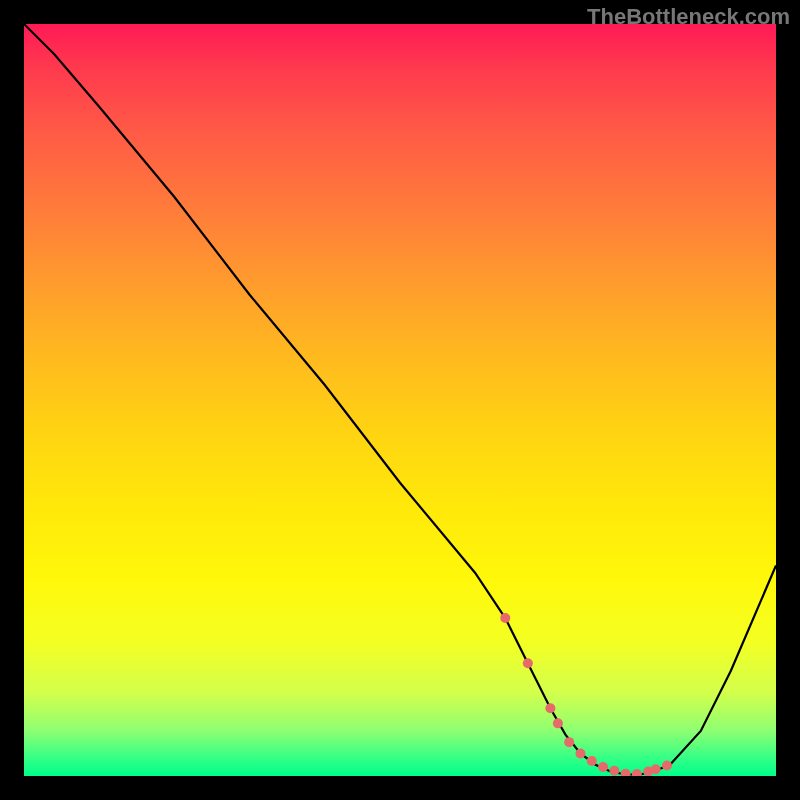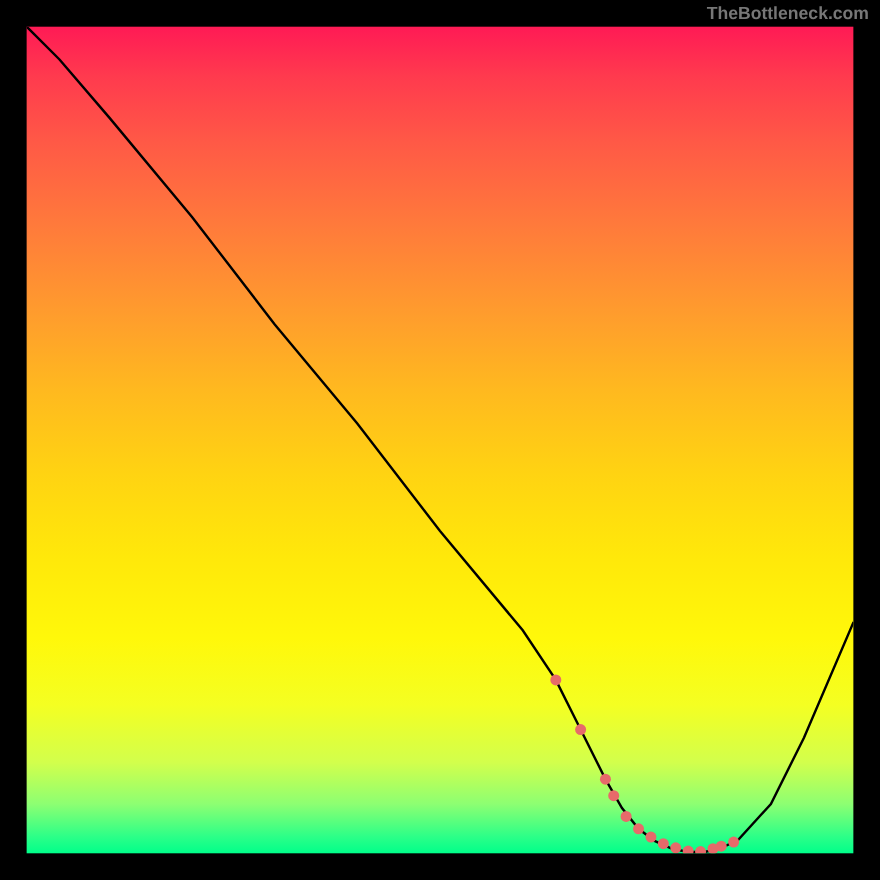--- a/index.html
+++ b/index.html
@@ -55,21 +55,21 @@
     position: absolute;
     left: 0;
     top: 0;
     width: 100%;
     height: 100%;
   }
   .watermark {
     position: absolute;
     top: 4px;
     right: 10px;
-    font-size: 16px;
+    font-size: 22px;
     font-weight: 700;
     color: #777;
     letter-spacing: 0;
     user-select: none;
   }
 </style>
 </head>
 <body>
 
 <div class="frame">

